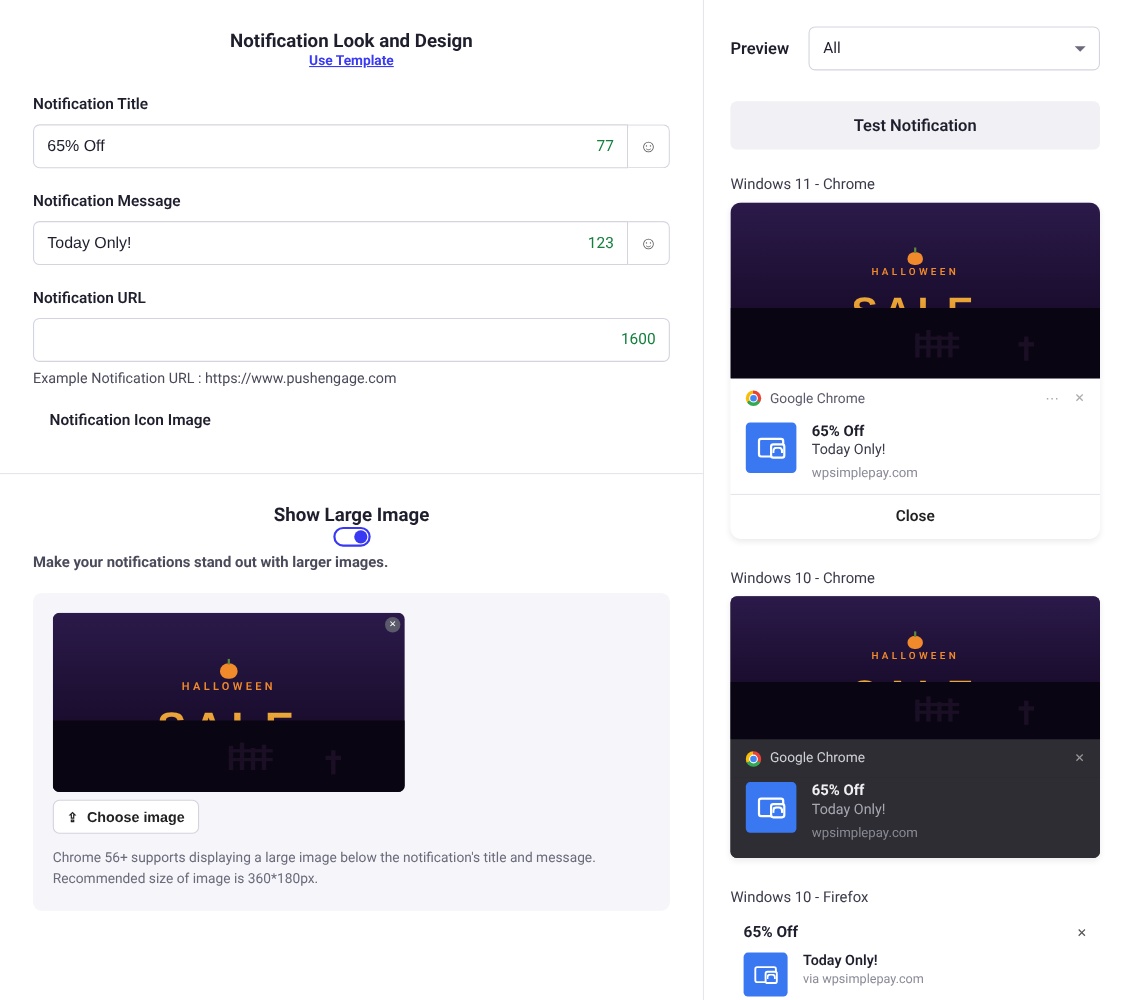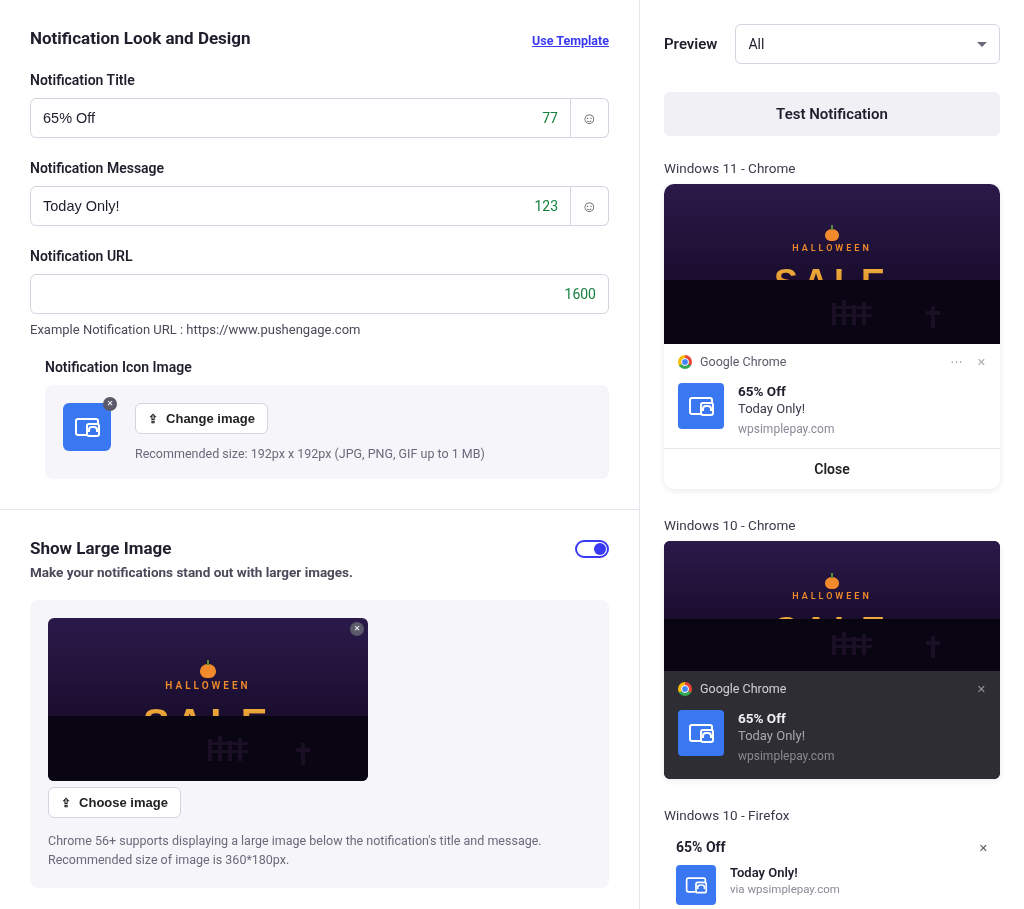--- a/index.html
+++ b/index.html
@@ -24,22 +24,23 @@
   }
   .section {
     padding: 28px 30px 30px 30px;
   }
   .section + .section {
     border-top: 1px solid #e5e5ee;
   }
   .section-header {
     display: flex;
     justify-content: space-between;
-    align-items: flex-end;
+    align-items: center;
     margin-bottom: 24px;
+    flex-direction: column;
   }
   .section-title {
     font-size: 17px;
     font-weight: 700;
     color: #1e1e2d;
   }
   .use-template {
     color: #3a3af4;
     font-size: 12.5px;
     font-weight: 700;
@@ -429,35 +430,20 @@
           <div class="text-input">
             <input type="text" value="" style="">
             <span class="char-count">1600</span>
           </div>
         </div>
         <div class="hint">Example Notification URL : https://www.pushengage.com</div>
       </div>
 
       <div class="field" style="margin-bottom:0;margin-left:15px;">
         <label class="field-label">Notification Icon Image</label>
-        <div class="icon-card">
-          <div class="icon-thumb-wrap">
-            <div class="icon-thumb">
-              <div class="lock-icon"></div>
-            </div>
-            <div class="thumb-remove"></div>
-          </div>
-          <div>
-            <button class="btn-outline">
-              <span class="upload-icon"></span>
-              <span>Change image</span>
-            </button>
-            <div class="rec-text">Recommended size: 192px x 192px (JPG, PNG, GIF up to 1 MB)</div>
-          </div>
-        </div>
       </div>
     </div>
 
     <div class="section">
       <div class="section-header" style="margin-bottom:4px;">
         <div class="section-title">Show Large Image</div>
         <div class="toggle"></div>
       </div>
       <div class="subtext">Make your notifications stand out with larger images.</div>
 

